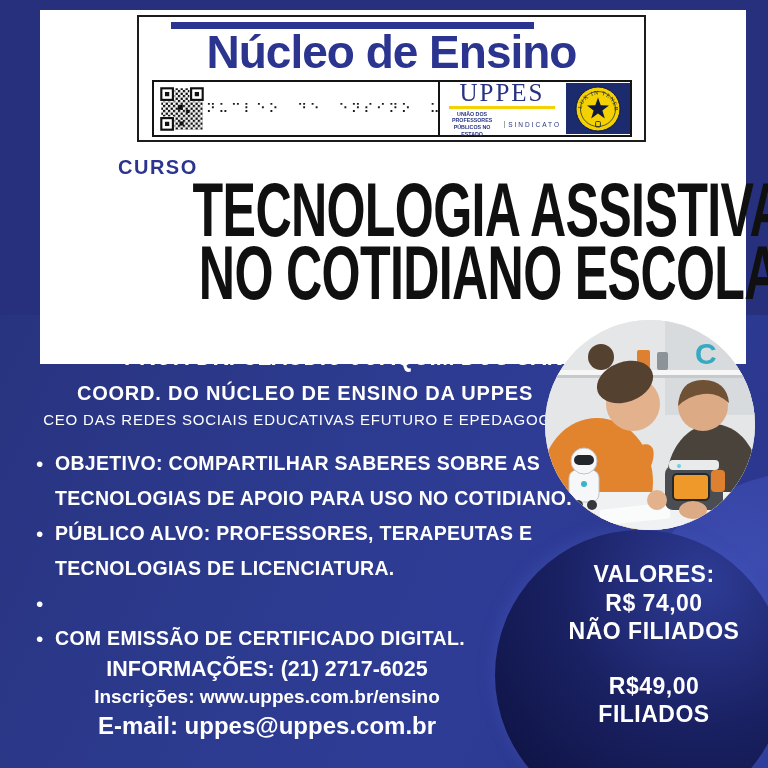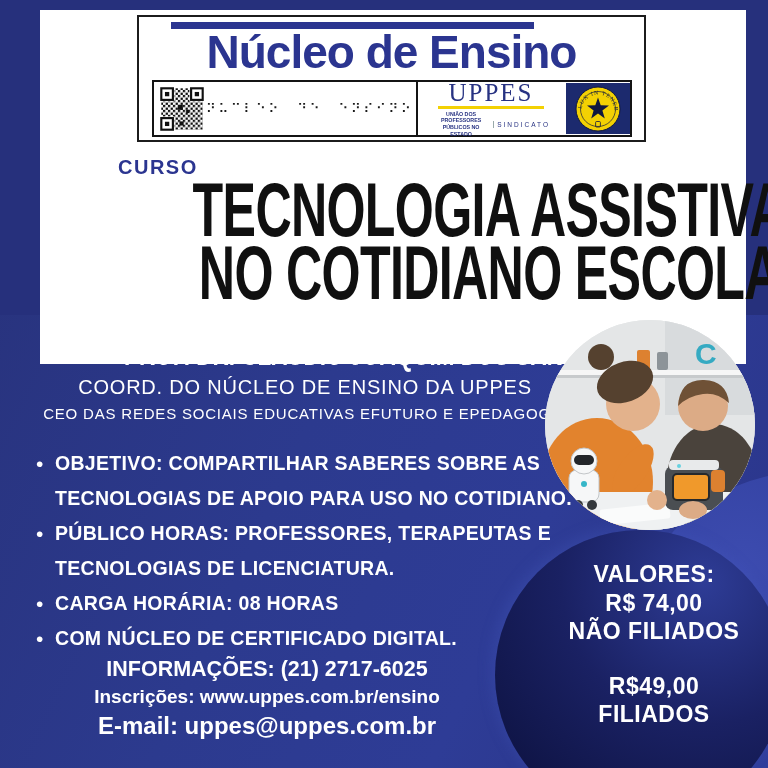--- a/index.html
+++ b/index.html
@@ -12,38 +12,38 @@
   .header-box{position:absolute;left:97px;top:5px;width:505px;height:123px;border:2px solid #1c1c1c;background:#fff;}
   .brand-rule{position:absolute;left:32px;top:5px;width:363px;height:7px;background:#2b3590;}
   .brand-title{position:absolute;left:0;top:10px;width:100%;text-align:center;
     font-size:46px;font-weight:bold;color:#2b3590;line-height:50px;letter-spacing:-1px;white-space:nowrap;}
   .info-strip{position:absolute;left:13px;top:63px;width:480px;height:57px;border:2px solid #141414;
     display:flex;align-items:center;background:#fff;box-sizing:border-box;}
   .qr{width:48px;height:48px;margin-left:4px;flex:0 0 auto;}
   .braille{flex:1;text-align:center;font-family:"DejaVu Sans",sans-serif;font-size:13px;color:#1a1a1a;
     letter-spacing:3px;word-spacing:9px;white-space:nowrap;overflow:hidden;}
   .strip-divider{width:2px;align-self:stretch;background:#141414;flex:0 0 auto;}
-  .uppes{width:118px;flex:0 0 auto;text-align:center;padding:0 14px;}
+  .uppes{width:118px;flex:0 0 auto;text-align:center;padding:0 3px;}
   .uppes-name{font-family:"Liberation Serif",serif;font-size:25px;line-height:25px;color:#273282;letter-spacing:2px;}
   .uppes-rule{height:3px;background:#f3d103;margin:1px 6px 2px;}
   .uppes-row{display:flex;justify-content:center;align-items:center;gap:3px;}
   .uppes-union{font-size:5.3px;line-height:1.25;color:#273282;font-weight:bold;}
   .uppes-sind{font-size:6.5px;letter-spacing:2px;color:#273282;border-left:1px solid #9aa;padding-left:3px;}
   .badge{width:64px;height:51px;background:#1c2a6e;flex:0 0 auto;margin-left:2px;}
   .badge svg{display:block;width:64px;height:51px;}
   .kicker{position:absolute;left:78px;top:146px;font-size:20px;font-weight:bold;color:#2b3590;letter-spacing:1.5px;}
   .big-title{position:absolute;left:0;top:168px;width:100%;text-align:right;color:#101010;text-decoration:underline;}
   .big-line{height:63px;line-height:63px;white-space:nowrap;}
   .big-line span{display:inline-block;transform:scaleX(.66);transform-origin:50% 50%;
     font-size:76px;font-weight:bold;letter-spacing:-1px;}
   
   .prof{position:absolute;left:10px;top:334px;width:590px;text-align:center;color:#fff;z-index:2;}
   .prof-name{height:40px;line-height:40px;white-space:nowrap;}
   .prof-name span{display:inline-block;transform:scaleX(.68);transform-origin:50% 50%;font-size:33px;font-weight:bold;}
-  .prof-role1{margin-top:2px;font-size:20px;letter-spacing:.8px;}
+  .prof-role1{margin-top:8px;font-size:20px;letter-spacing:.8px;font-weight:bold;}
   .prof-role2{margin-top:6px;font-size:15px;letter-spacing:.8px;}
   
   .bullets{position:absolute;left:36px;top:446px;width:548px;color:#fff;z-index:2;}
   .bullet{display:flex;}
   .dot{width:19px;font-size:21px;line-height:35px;}
   .bl{line-height:35px;font-size:19.5px;font-weight:bold;letter-spacing:.3px;white-space:nowrap;}
   .bl:empty{display:none;}
   
   .contact{position:absolute;left:0;top:655px;width:478px;text-align:center;color:#fff;font-weight:bold;z-index:2;padding-left:28px;}
   .c1{font-size:21.5px;line-height:28px;}
@@ -150,34 +150,31 @@
     <div class="bullet">
       <span class="dot">•</span>
       <div>
         <div class="bl">OBJETIVO: COMPARTILHAR SABERES SOBRE AS</div>
         <div class="bl">TECNOLOGIAS DE APOIO PARA USO NO COTIDIANO.</div>
       </div>
     </div>
     <div class="bullet">
       <span class="dot">•</span>
       <div>
-        <div class="bl">PÚBLICO HORAS: PROFESSORES, TERAPEUTAS E</div>
+        <div class="bl">PÚBLICO ALVO: PROFESSORES, TERAPEUTAS E</div>
         <div class="bl">TECNOLOGIAS DE LICENCIATURA.</div>
       </div>
     </div>
     <div class="bullet">
       <span class="dot">•</span>
+    </div>
+    <div class="bullet">
+      <span class="dot">•</span>
       <div>
-        <div class="bl">CARGA HORÁRIA: 08 HORAS</div>
-      </div>
-    </div>
-    <div class="bullet">
-      <span class="dot">•</span>
-      <div>
-        <div class="bl">COM NÚCLEO DE CERTIFICADO DIGITAL.</div>
+        <div class="bl">COM EMISSÃO DE CERTIFICADO DIGITAL.</div>
       </div>
     </div>
   </div>
 
   <div class="contact">
     <div class="c1">INFORMAÇÕES: (21) 2717-6025</div>
     <div class="c2">Inscrições: www.uppes.com.br/ensino</div>
     <div class="c3">E-mail: uppes@uppes.com.br</div>
   </div>
 

